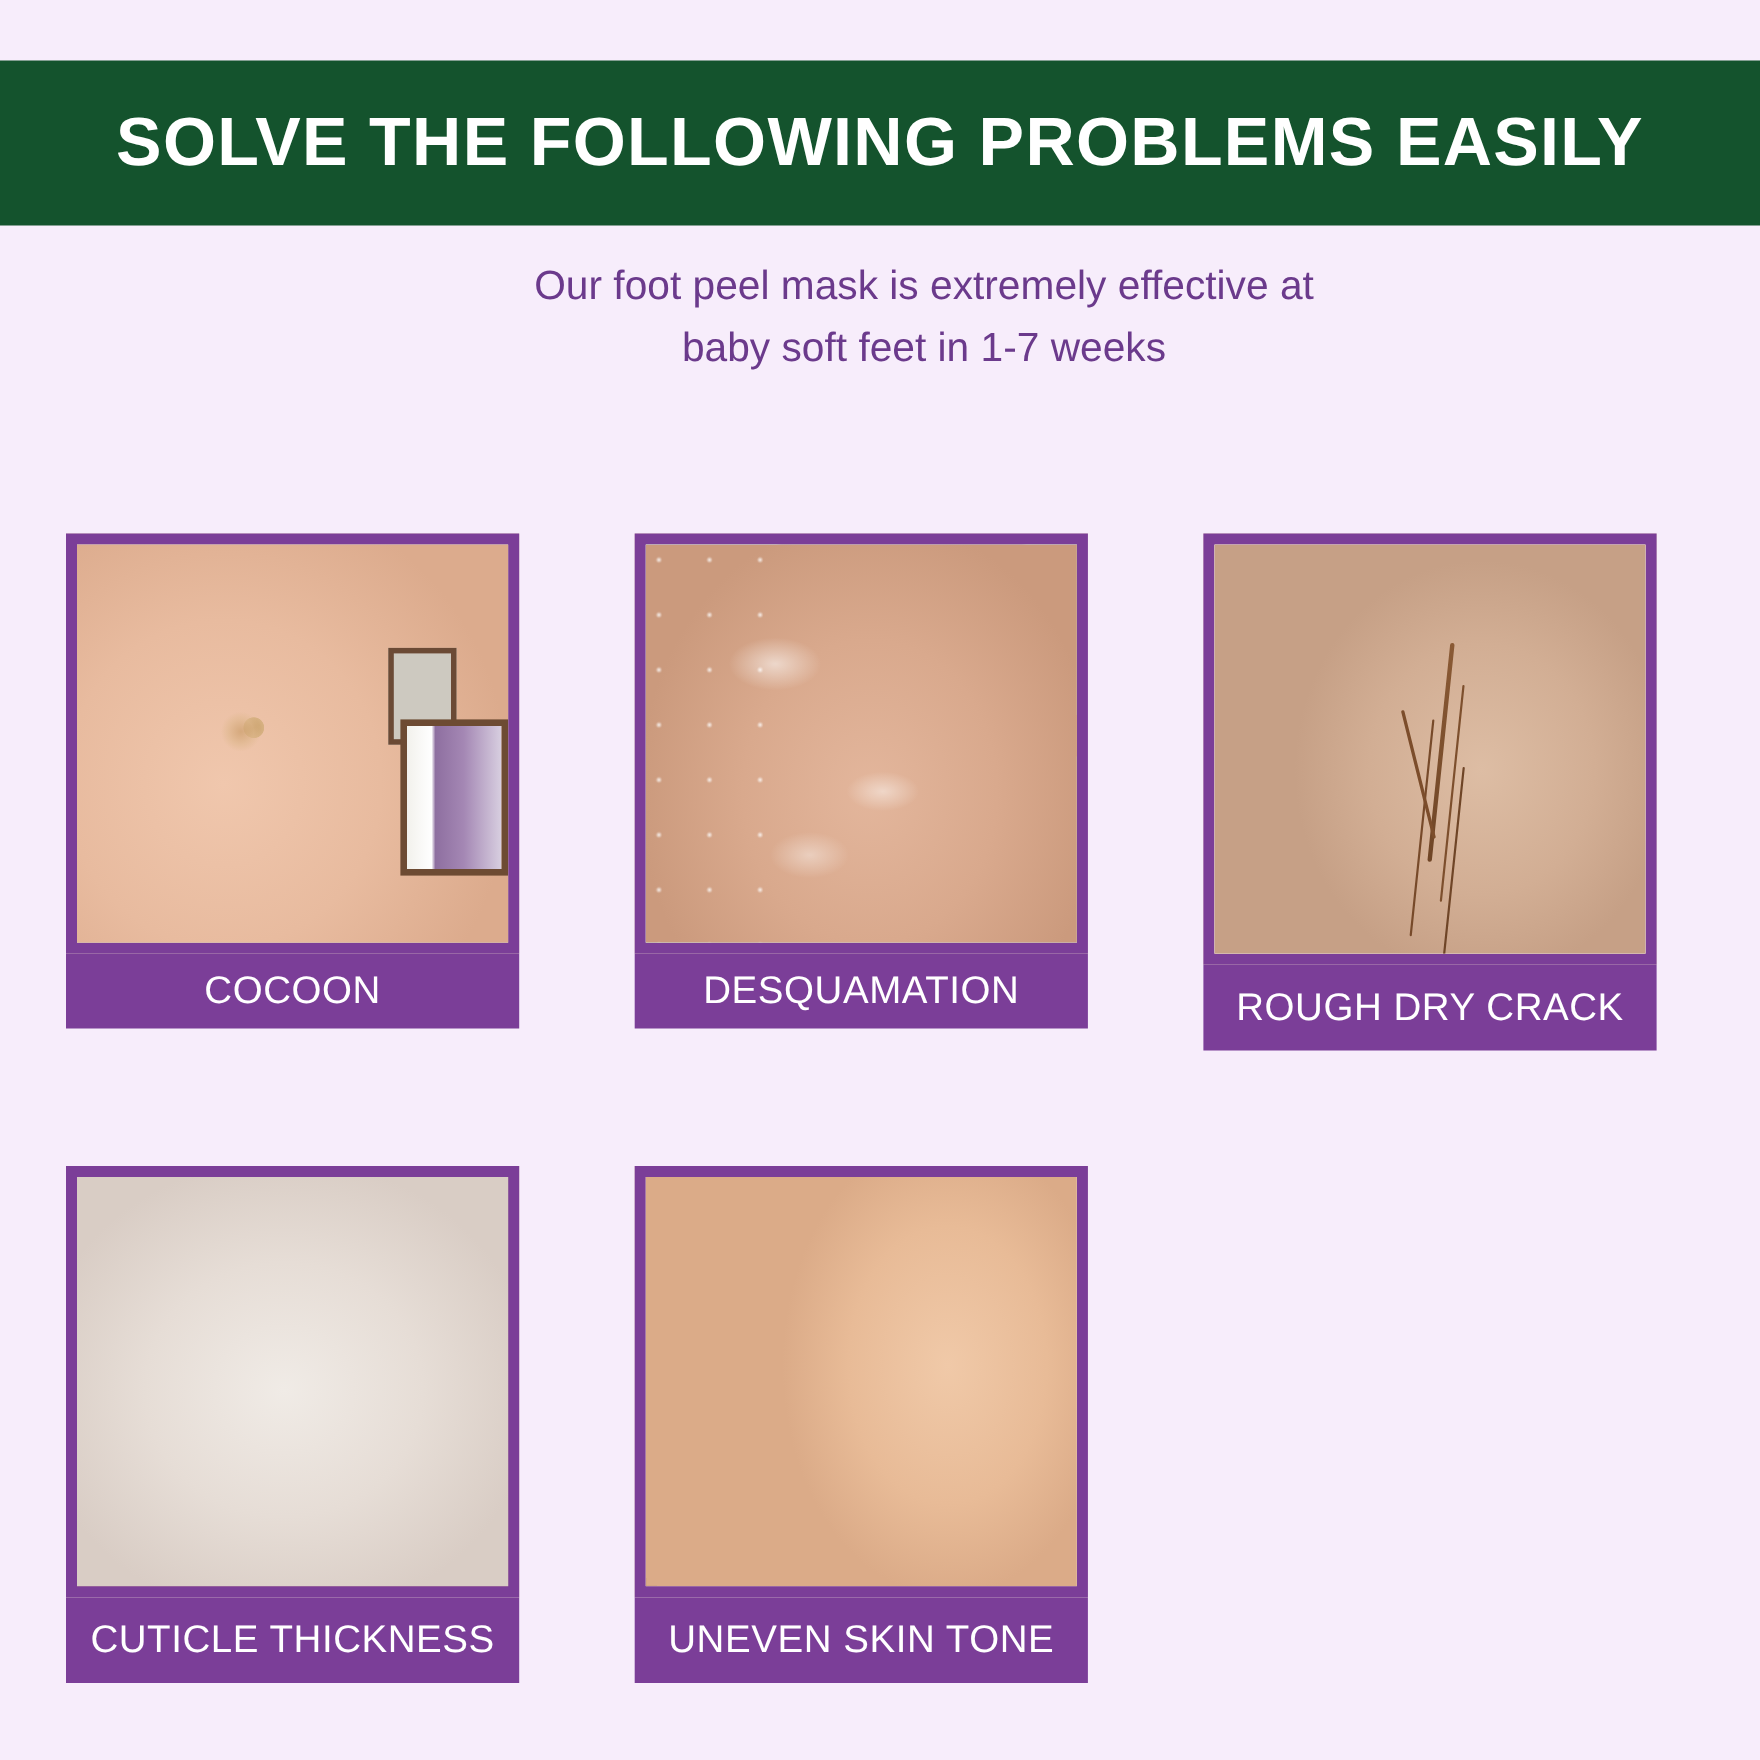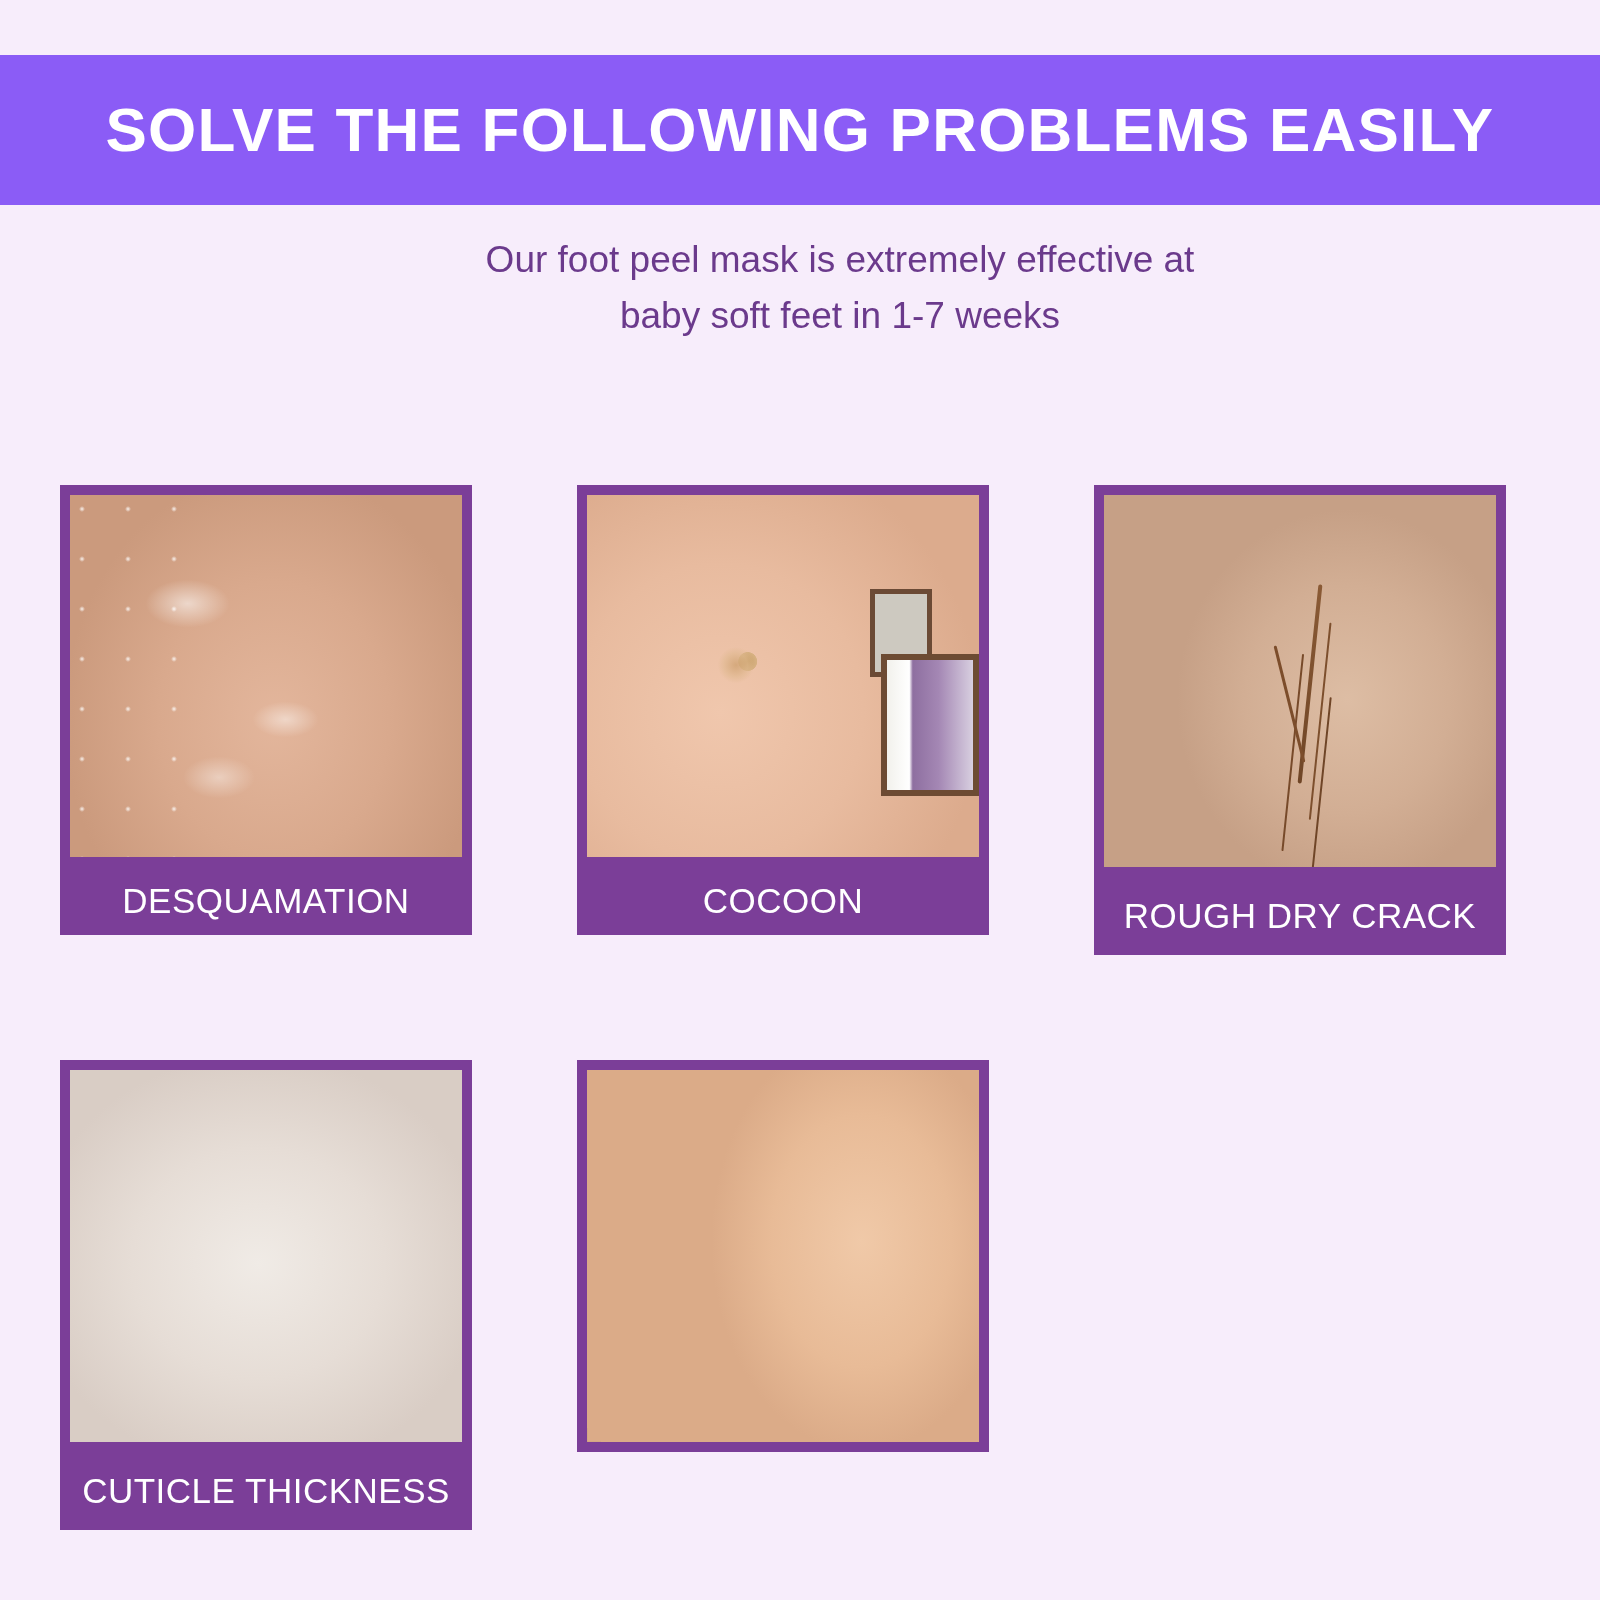--- a/index.html
+++ b/index.html
@@ -6,21 +6,21 @@
   body{
     width:1600px;height:1600px;
     background:#F7EDFB;
     font-family:"Liberation Sans", sans-serif;
     overflow:hidden;
     position:relative;
   }
   
   .header-bar{
     position:absolute;left:0;top:55px;width:1600px;height:150px;
-    background:#8b5cf6;
+    background:#14532d;
     display:flex;align-items:center;justify-content:center;
   }
   .header-title{
     color:#FFFFFF;
     font-size:62px;
     font-weight:bold;
     letter-spacing:1.2px;
     line-height:1;
     white-space:nowrap;
     text-align:center;
@@ -184,39 +184,39 @@
 
 <div class="subtitle">
   <span>Our foot peel mask is extremely effective at</span>
   <span>baby soft feet in 1-7 weeks</span>
 </div>
 
 <div class="grid">
 
   <div class="card row1">
     <div class="card-photo">
-      <div class="photo-inner p1"></div>
-    </div>
-    <div class="card-label">
-      <span class="card-label-text">DESQUAMATION</span>
-    </div>
-  </div>
-
-  <div class="card row1">
-    <div class="card-photo">
       <div class="photo-inner p2">
         <div class="frame-a"></div>
         <div class="frame-b"></div>
       </div>
     </div>
     <div class="card-label">
       <span class="card-label-text">COCOON</span>
     </div>
   </div>
 
+  <div class="card row1">
+    <div class="card-photo">
+      <div class="photo-inner p1"></div>
+    </div>
+    <div class="card-label">
+      <span class="card-label-text">DESQUAMATION</span>
+    </div>
+  </div>
+
 
   <div class="card row2">
     <div class="card-photo">
       <div class="photo-inner p4">
         <div class="crack"></div>
         <div class="crack2"></div>
       </div>
     </div>
     <div class="card-label">
       <span class="card-label-text">ROUGH DRY CRACK</span>
@@ -229,15 +229,18 @@
     </div>
     <div class="card-label">
       <span class="card-label-text">CUTICLE THICKNESS</span>
     </div>
   </div>
 
   <div class="card row2">
     <div class="card-photo">
       <div class="photo-inner p6"></div>
     </div>
+    <div class="card-label">
+      <span class="card-label-text">UNEVEN SKIN TONE</span>
+    </div>
   </div>
 
 </div>
 
 </body></html>

